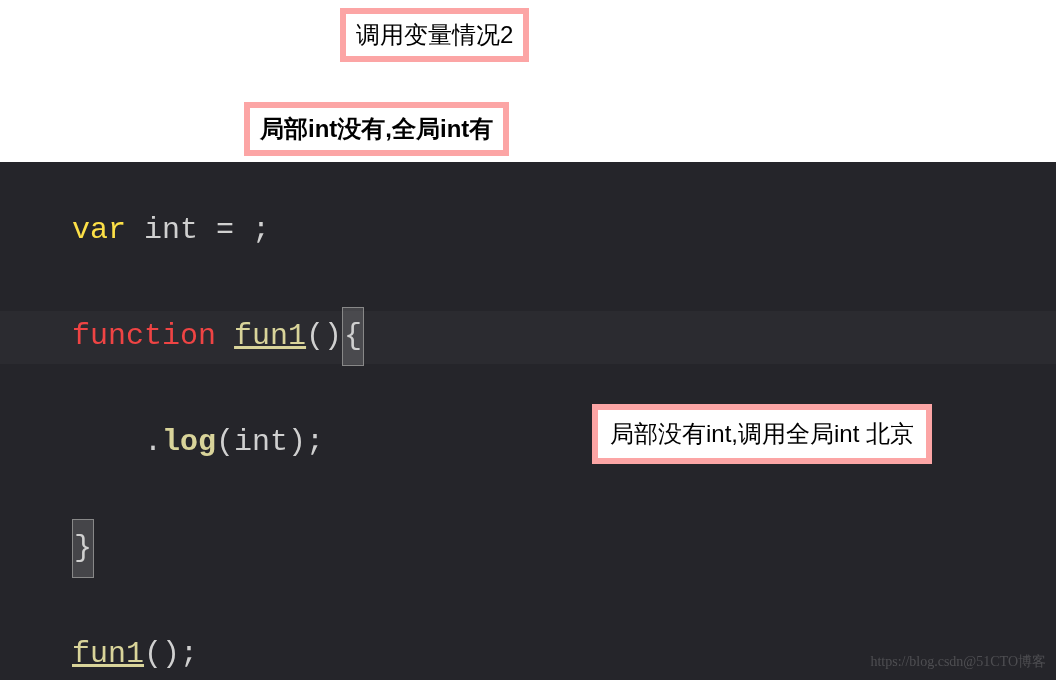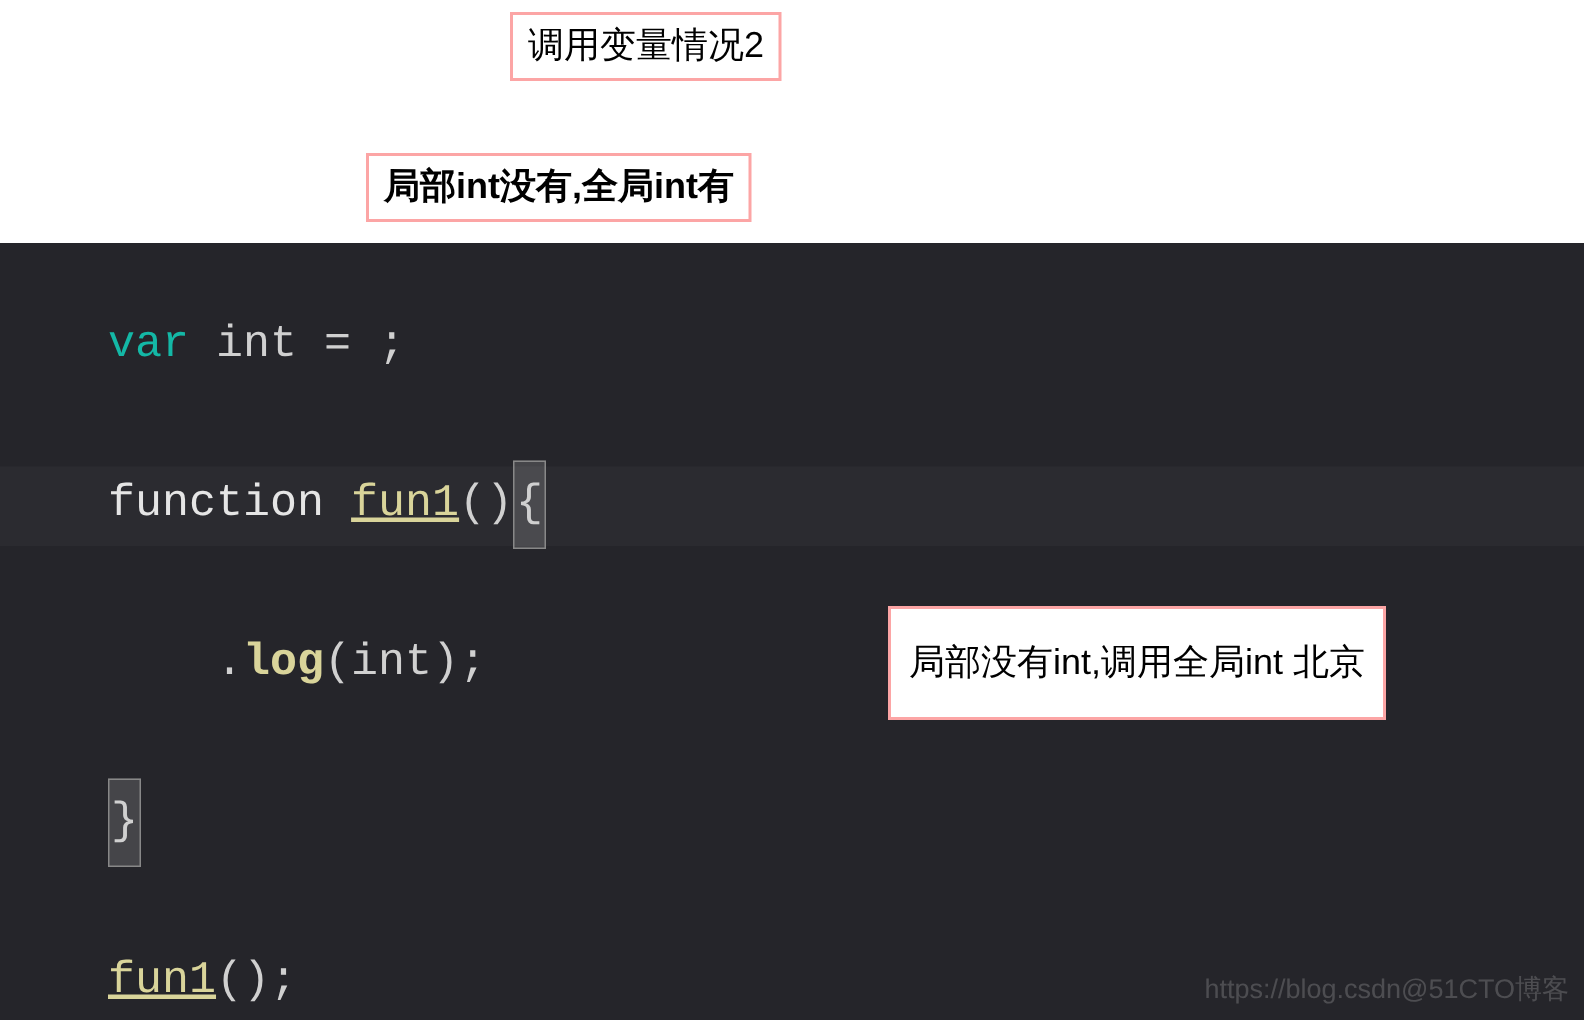--- a/index.html
+++ b/index.html
@@ -6,35 +6,35 @@
     body {
       font-family: "Microsoft YaHei", "SimSun", sans-serif;
       background: #fff;
       width: 1056px;
       height: 680px;
       position: relative;
       overflow: hidden;
     }
     .annotation-box {
       position: absolute;
-      border: 2px solid #fca5a5;
+      border: 6px solid #fca5a5;
       background: #fff;
       padding: 4px 10px;
       font-size: 24px;
       color: #000;
       line-height: 1.4;
       white-space: nowrap;
     }
     .annotation-top1 { top: 8px; left: 340px; }
     .annotation-top2 { top: 102px; left: 244px; font-weight: bold; }
     .annotation-inline {
       top: 404px;
       left: 592px;
       font-size: 24px;
-      padding: 19px 12px;
+      padding: 7px 12px;
     }
     .editor {
       position: absolute;
       top: 162px;
       left: 0;
       width: 1056px;
       height: 518px;
       background: #25252a;
       font-family: "Consolas", "Courier New", monospace;
       font-size: 30px;
@@ -56,40 +56,40 @@
     }
     .line { height: 53px; display: flex; align-items: center; white-space: pre; }
     .highlight-line {
       position: absolute;
       left: 0;
       top: 149px;
       width: 1056px;
       height: 53px;
       background: rgba(255,255,255,0.03);
     }
-    .kw-var { color: #14b8a6; }
-    .kw-func { color: #e5e5e5; }
+    .kw-var { color: #fde047; }
+    .kw-func { color: #ef4444; }
     .ident { color: #d0d0d0; }
     .op { color: #d0d0d0; }
     .string { color: #c98a5e; }
     .func-name { color: #d9d49a; text-decoration: underline; }
     .method { color: #d9d49a; font-weight: bold; }
     .paren { color: #d0d0d0; }
     .brace-highlight {
       background: rgba(255,255,255,0.15);
       border: 1px solid #888;
       padding: 0 1px;
     }
     .watermark {
       position: absolute;
       right: 10px;
       bottom: 4px;
       color: rgba(200,200,200,0.25);
-      font-size: 18px;
-      font-family: Liberation Sans, sans-serif;
+      font-size: 14px;
+      font-family: Liberation Serif, serif;
     }
   </style>
 </head>
 <body>
 
 <div class="annotation-box annotation-top1">
   <span>调用变量情况</span><span style="font-family:Arial,sans-serif;">2</span>
 </div>
 
 <div class="annotation-box annotation-top2">

